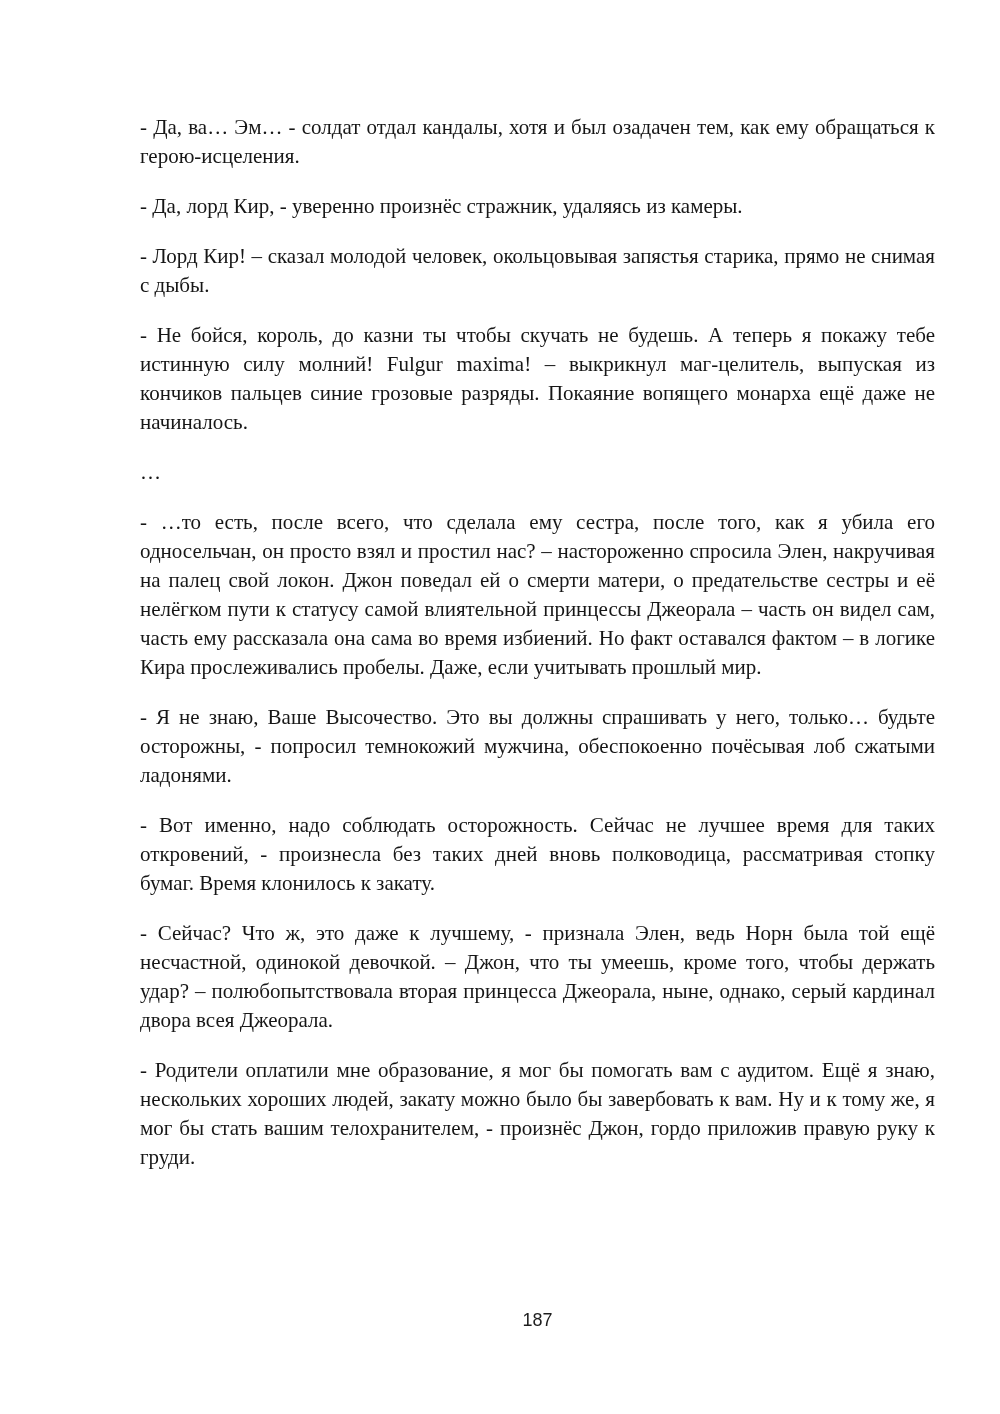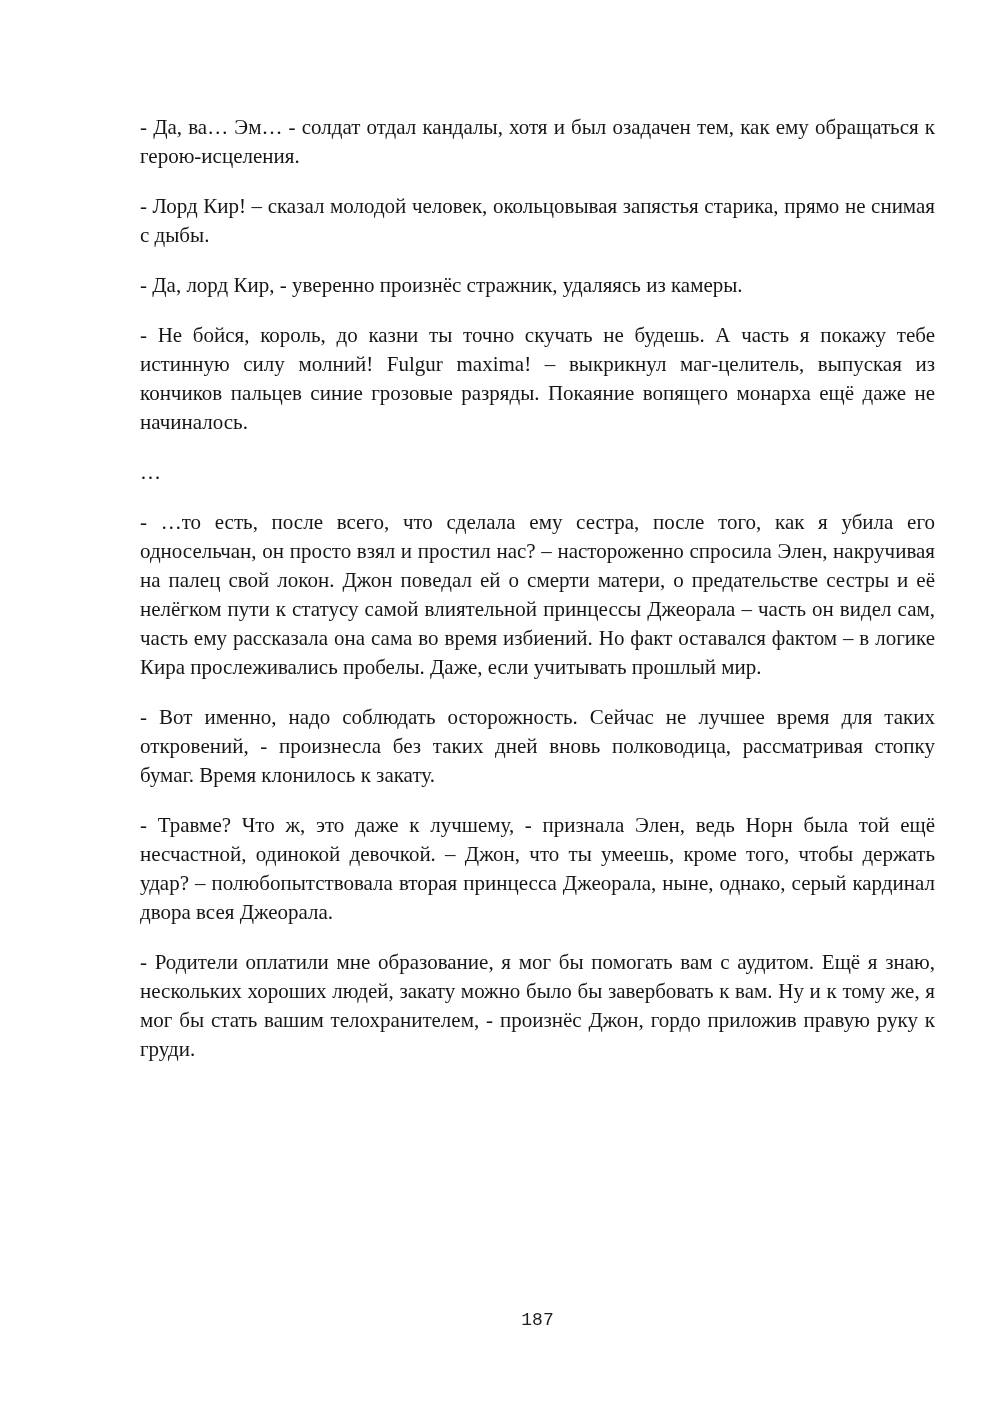--- a/index.html
+++ b/index.html
@@ -29,34 +29,35 @@
   .text-block p {
     margin: 0 0 21px 0;
     padding: 0;
   }
   .page-number {
     position: absolute;
     left: 140px;
     top: 1310px;
     width: 795px;
     text-align: center;
-    font-family: Liberation Mono, monospace;
+    font-family: Liberation Sans, sans-serif;
     font-size: 18px;
     color: #1d1d1d;
   }
 </style>
 </head>
 <body>
 
 <div class="page">
   <div class="text-block">
     <p>- Да, ва… Эм… - солдат отдал кандалы, хотя и был озадачен тем, как ему обращаться к герою-исцеления.</p>
+    <p>- Да, лорд Кир, - уверенно произнёс стражник, удаляясь из камеры.</p>
     <p>- Лорд Кир! – сказал молодой человек, окольцовывая запястья старика, прямо не снимая с дыбы.</p>
-    <p>- Да, лорд Кир, - уверенно произнёс стражник, удаляясь из камеры.</p>
-    <p>- Не бойся, король, до казни ты точно скучать не будешь. А часть я покажу тебе истинную силу молний! Fulgur maxima! – выкрикнул маг-целитель, выпуская из кончиков пальцев синие грозовые разряды. Покаяние вопящего монарха ещё даже не начиналось.</p>
+    <p>- Не бойся, король, до казни ты чтобы скучать не будешь. А теперь я покажу тебе истинную силу молний! Fulgur maxima! – выкрикнул маг-целитель, выпуская из кончиков пальцев синие грозовые разряды. Покаяние вопящего монарха ещё даже не начиналось.</p>
     <p>…</p>
     <p>- …то есть, после всего, что сделала ему сестра, после того, как я убила его односельчан, он просто взял и простил нас? – настороженно спросила Элен, накручивая на палец свой локон. Джон поведал ей о смерти матери, о предательстве сестры и её нелёгком пути к статусу самой влиятельной принцессы Джеорала – часть он видел сам, часть ему рассказала она сама во время избиений. Но факт оставался фактом – в логике Кира прослеживались пробелы. Даже, если учитывать прошлый мир.</p>
+    <p>- Я не знаю, Ваше Высочество. Это вы должны спрашивать у него, только… будьте осторожны, - попросил темнокожий мужчина, обеспокоенно почёсывая лоб сжатыми ладонями.</p>
     <p>- Вот именно, надо соблюдать осторожность. Сейчас не лучшее время для таких откровений, - произнесла без таких дней вновь полководица, рассматривая стопку бумаг. Время клонилось к закату.</p>
-    <p>- Травме? Что ж, это даже к лучшему, - признала Элен, ведь Норн была той ещё несчастной, одинокой девочкой. – Джон, что ты умеешь, кроме того, чтобы держать удар? – полюбопытствовала вторая принцесса Джеорала, ныне, однако, серый кардинал двора всея Джеорала.</p>
+    <p>- Сейчас? Что ж, это даже к лучшему, - признала Элен, ведь Норн была той ещё несчастной, одинокой девочкой. – Джон, что ты умеешь, кроме того, чтобы держать удар? – полюбопытствовала вторая принцесса Джеорала, ныне, однако, серый кардинал двора всея Джеорала.</p>
     <p>- Родители оплатили мне образование, я мог бы помогать вам с аудитом. Ещё я знаю, нескольких хороших людей, закату можно было бы завербовать к вам. Ну и к тому же, я мог бы стать вашим телохранителем, - произнёс Джон, гордо приложив правую руку к груди.</p>
   </div>
   <div class="page-number">187</div>
 </div>
 
 </body></html>

